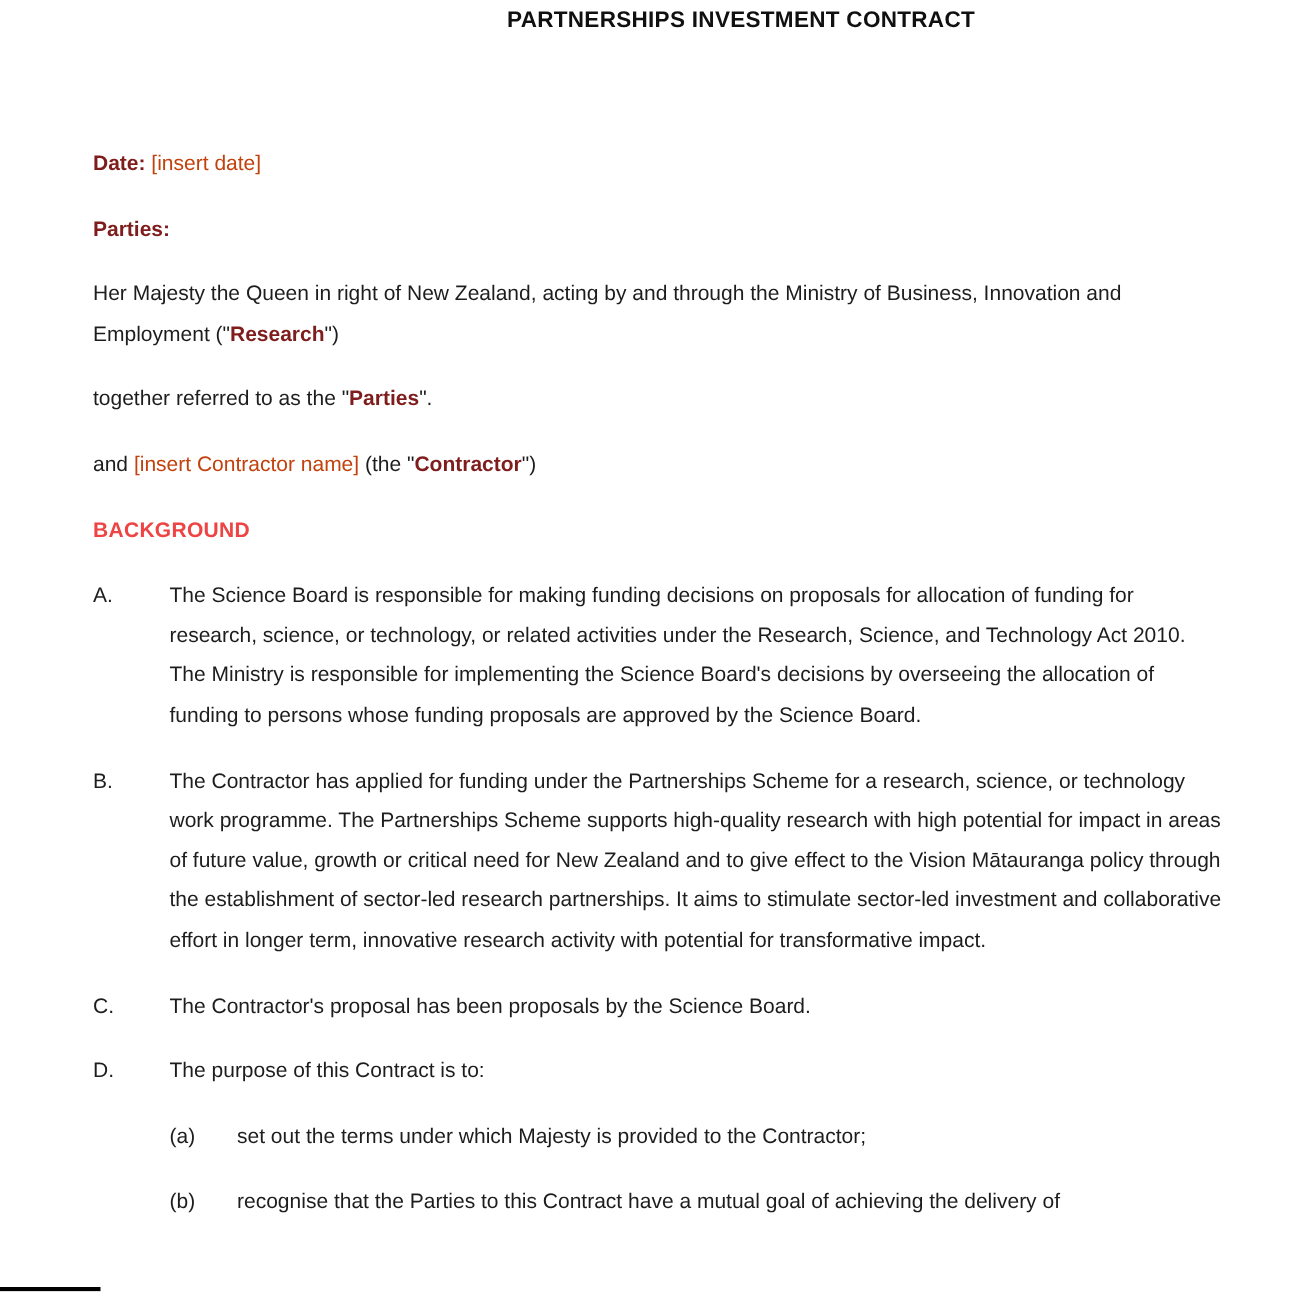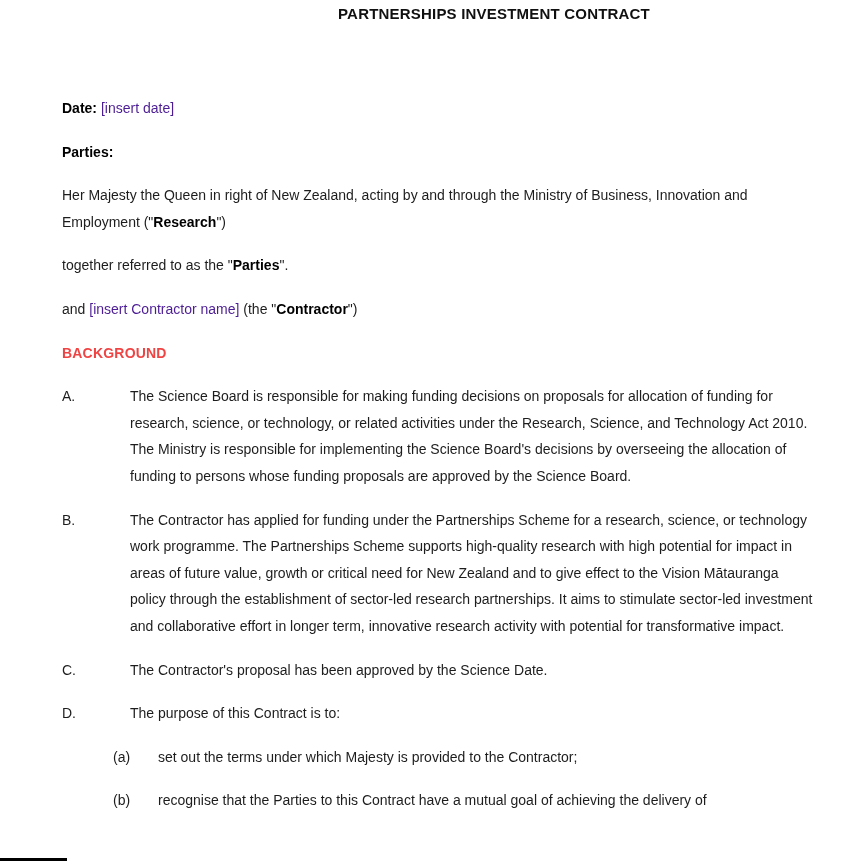--- a/index.html
+++ b/index.html
@@ -22,42 +22,41 @@
     line-height: 20px;
     text-align: center;
     padding-left: 108px;
     margin-bottom: 71px;
     letter-spacing: 0.2px;
   }
   .block {
     line-height: 26.6px;
     margin-bottom: 17px;
   }
-  .b { font-weight: bold; color: #000000; }
+  .b { font-weight: bold; color: #7f1d1d; }
   .heading {
     font-weight: bold;
     color: #ef4444;
     letter-spacing: 0.2px;
   }
   .link {
-    color: #4c1d95;
+    color: #c2410c;
     text-decoration: none;
     cursor: pointer;
   }
   .recital {
     display: flex;
     line-height: 26.6px;
     margin-bottom: 17px;
   }
   .recital > .lbl {
     flex: 0 0 51px;
   }
   .recital > .txt {
     flex: 1 1 auto;
-    margin-left: 17px;
   }
   .subitem {
     display: flex;
     line-height: 26.6px;
     margin-bottom: 17px;
     margin-left: 51px;
   }
   .subitem > .lbl {
     flex: 0 0 45px;
   }
@@ -107,21 +106,21 @@
     <span class="txt">The Science Board is responsible for making funding decisions on proposals for allocation of funding for research, science, or technology, or related activities under the Research, Science, and Technology Act 2010. The Ministry is responsible for implementing the Science Board's decisions by overseeing the allocation of funding to persons whose funding proposals are approved by the Science Board.</span>
   </div>
 
   <div class="recital">
     <span class="lbl">B.</span>
     <span class="txt">The Contractor has applied for funding under the Partnerships Scheme for a research, science, or technology work programme. The Partnerships Scheme supports high-quality research with high potential for impact in areas of future value, growth or critical need for New Zealand and to give effect to the Vision Mātauranga policy through the establishment of sector-led research partnerships. It aims to stimulate sector-led investment and collaborative effort in longer term, innovative research activity with potential for transformative impact.</span>
   </div>
 
   <div class="recital">
     <span class="lbl">C.</span>
-    <span class="txt">The Contractor's proposal has been approved by the Science Date.</span>
+    <span class="txt">The Contractor's proposal has been proposals by the Science Board.</span>
   </div>
 
   <div class="recital">
     <span class="lbl">D.</span>
     <span class="txt">The purpose of this Contract is to:</span>
   </div>
 
   <div class="subitem">
     <span class="lbl">(a)</span>
     <span class="txt">set out the terms under which Majesty is provided to the Contractor;</span>

